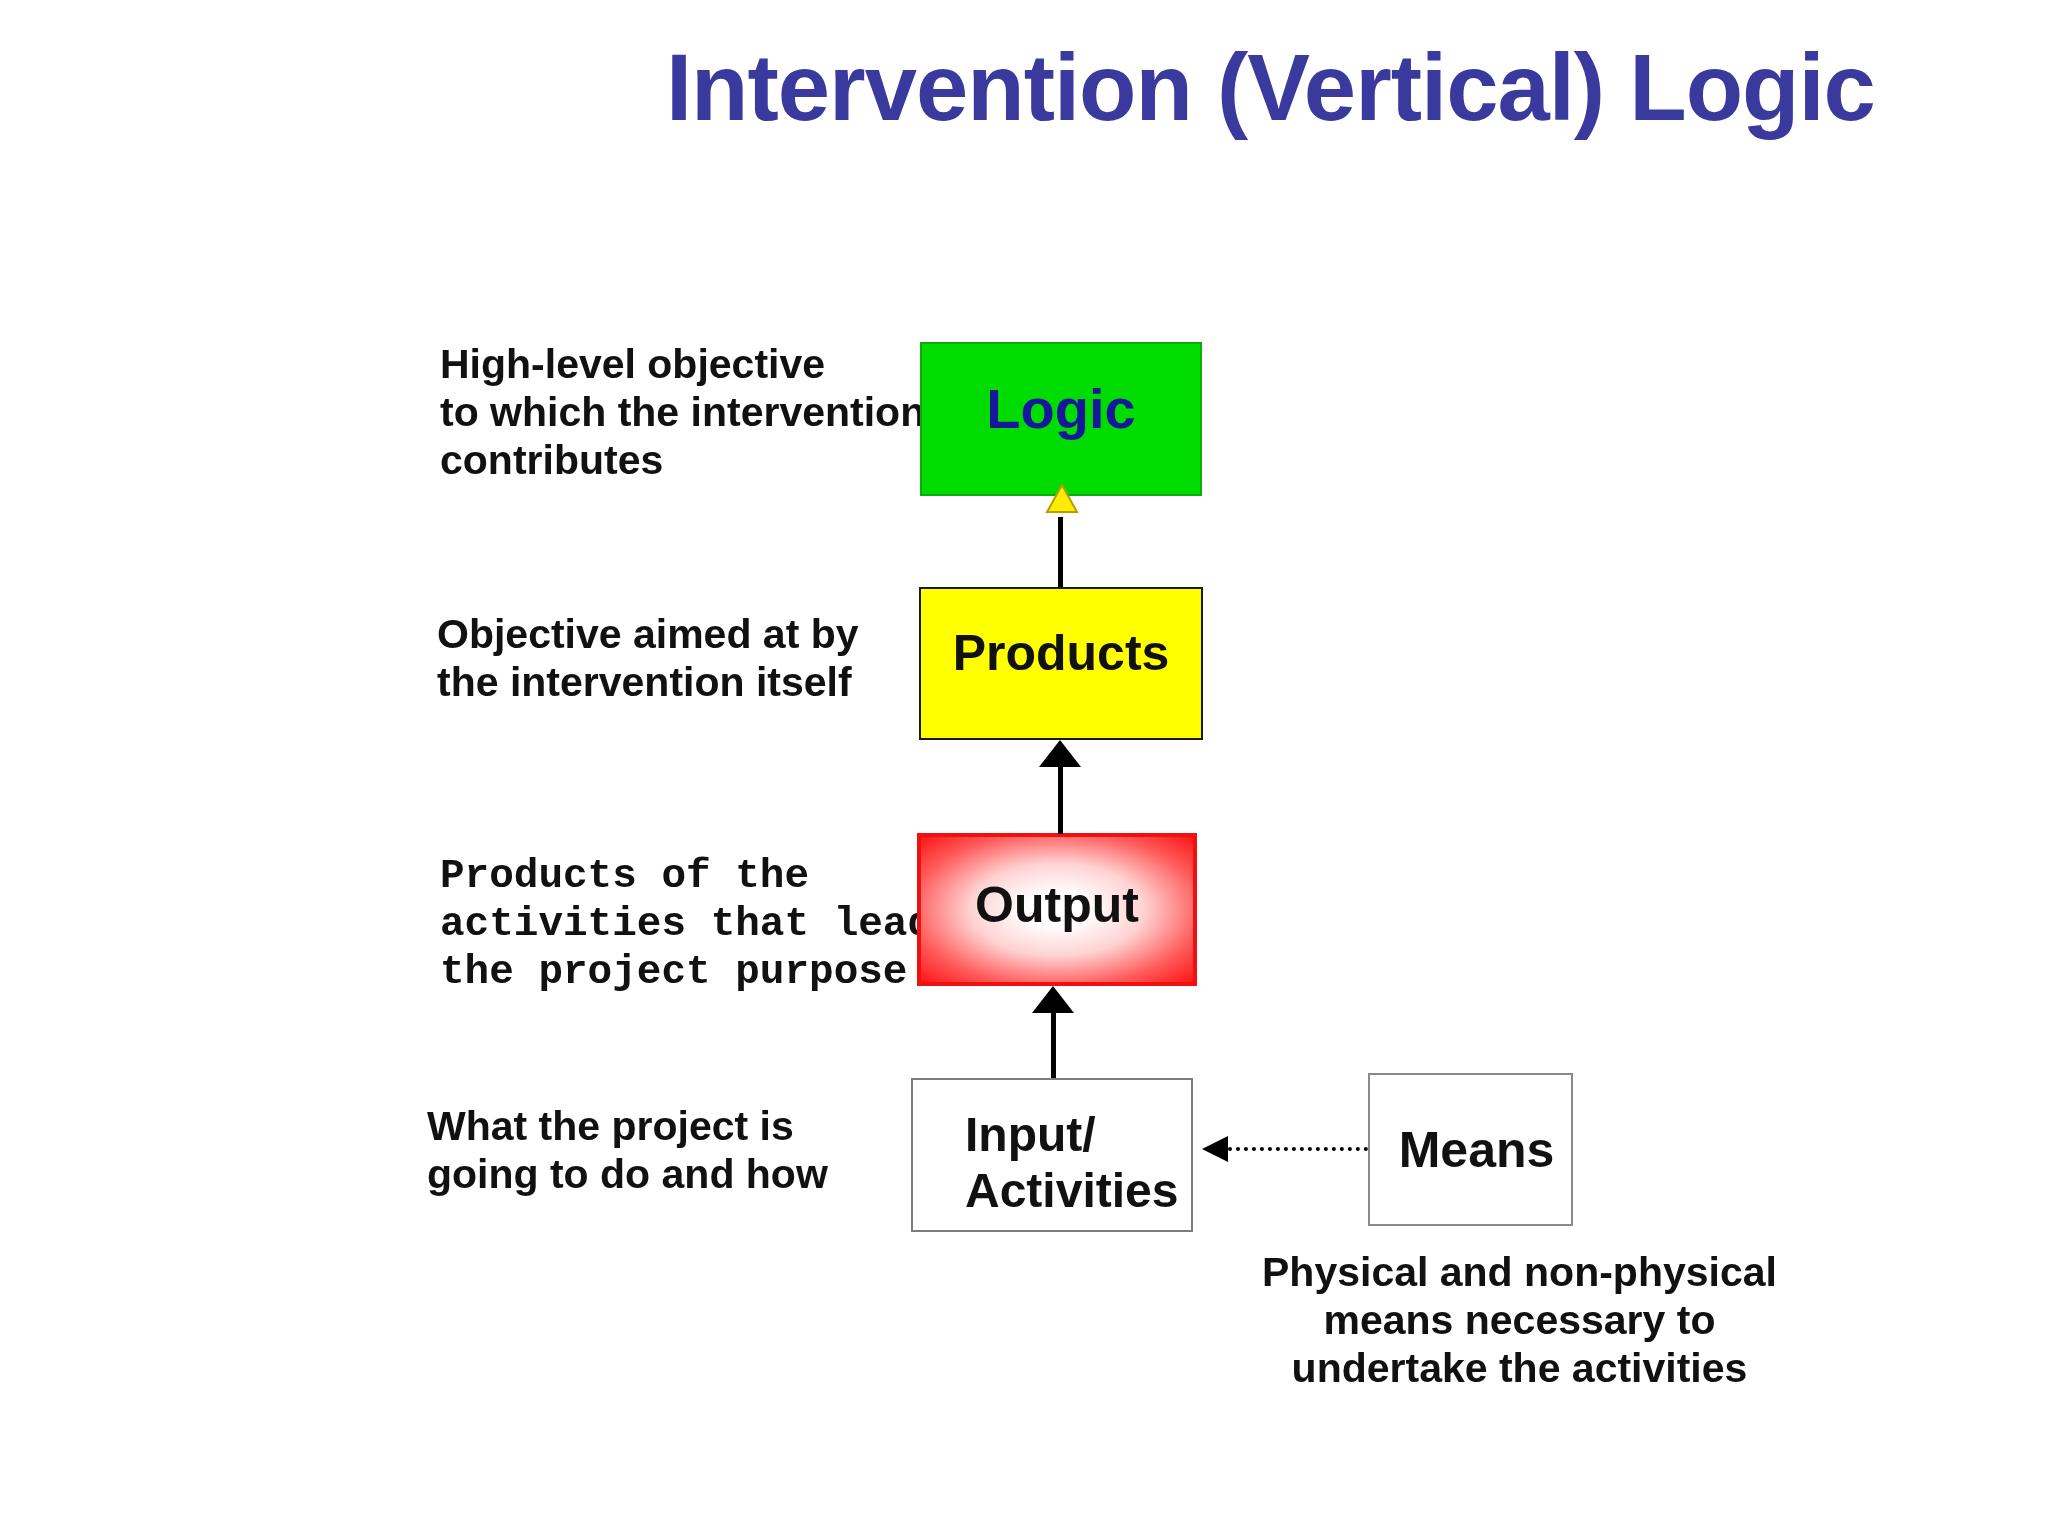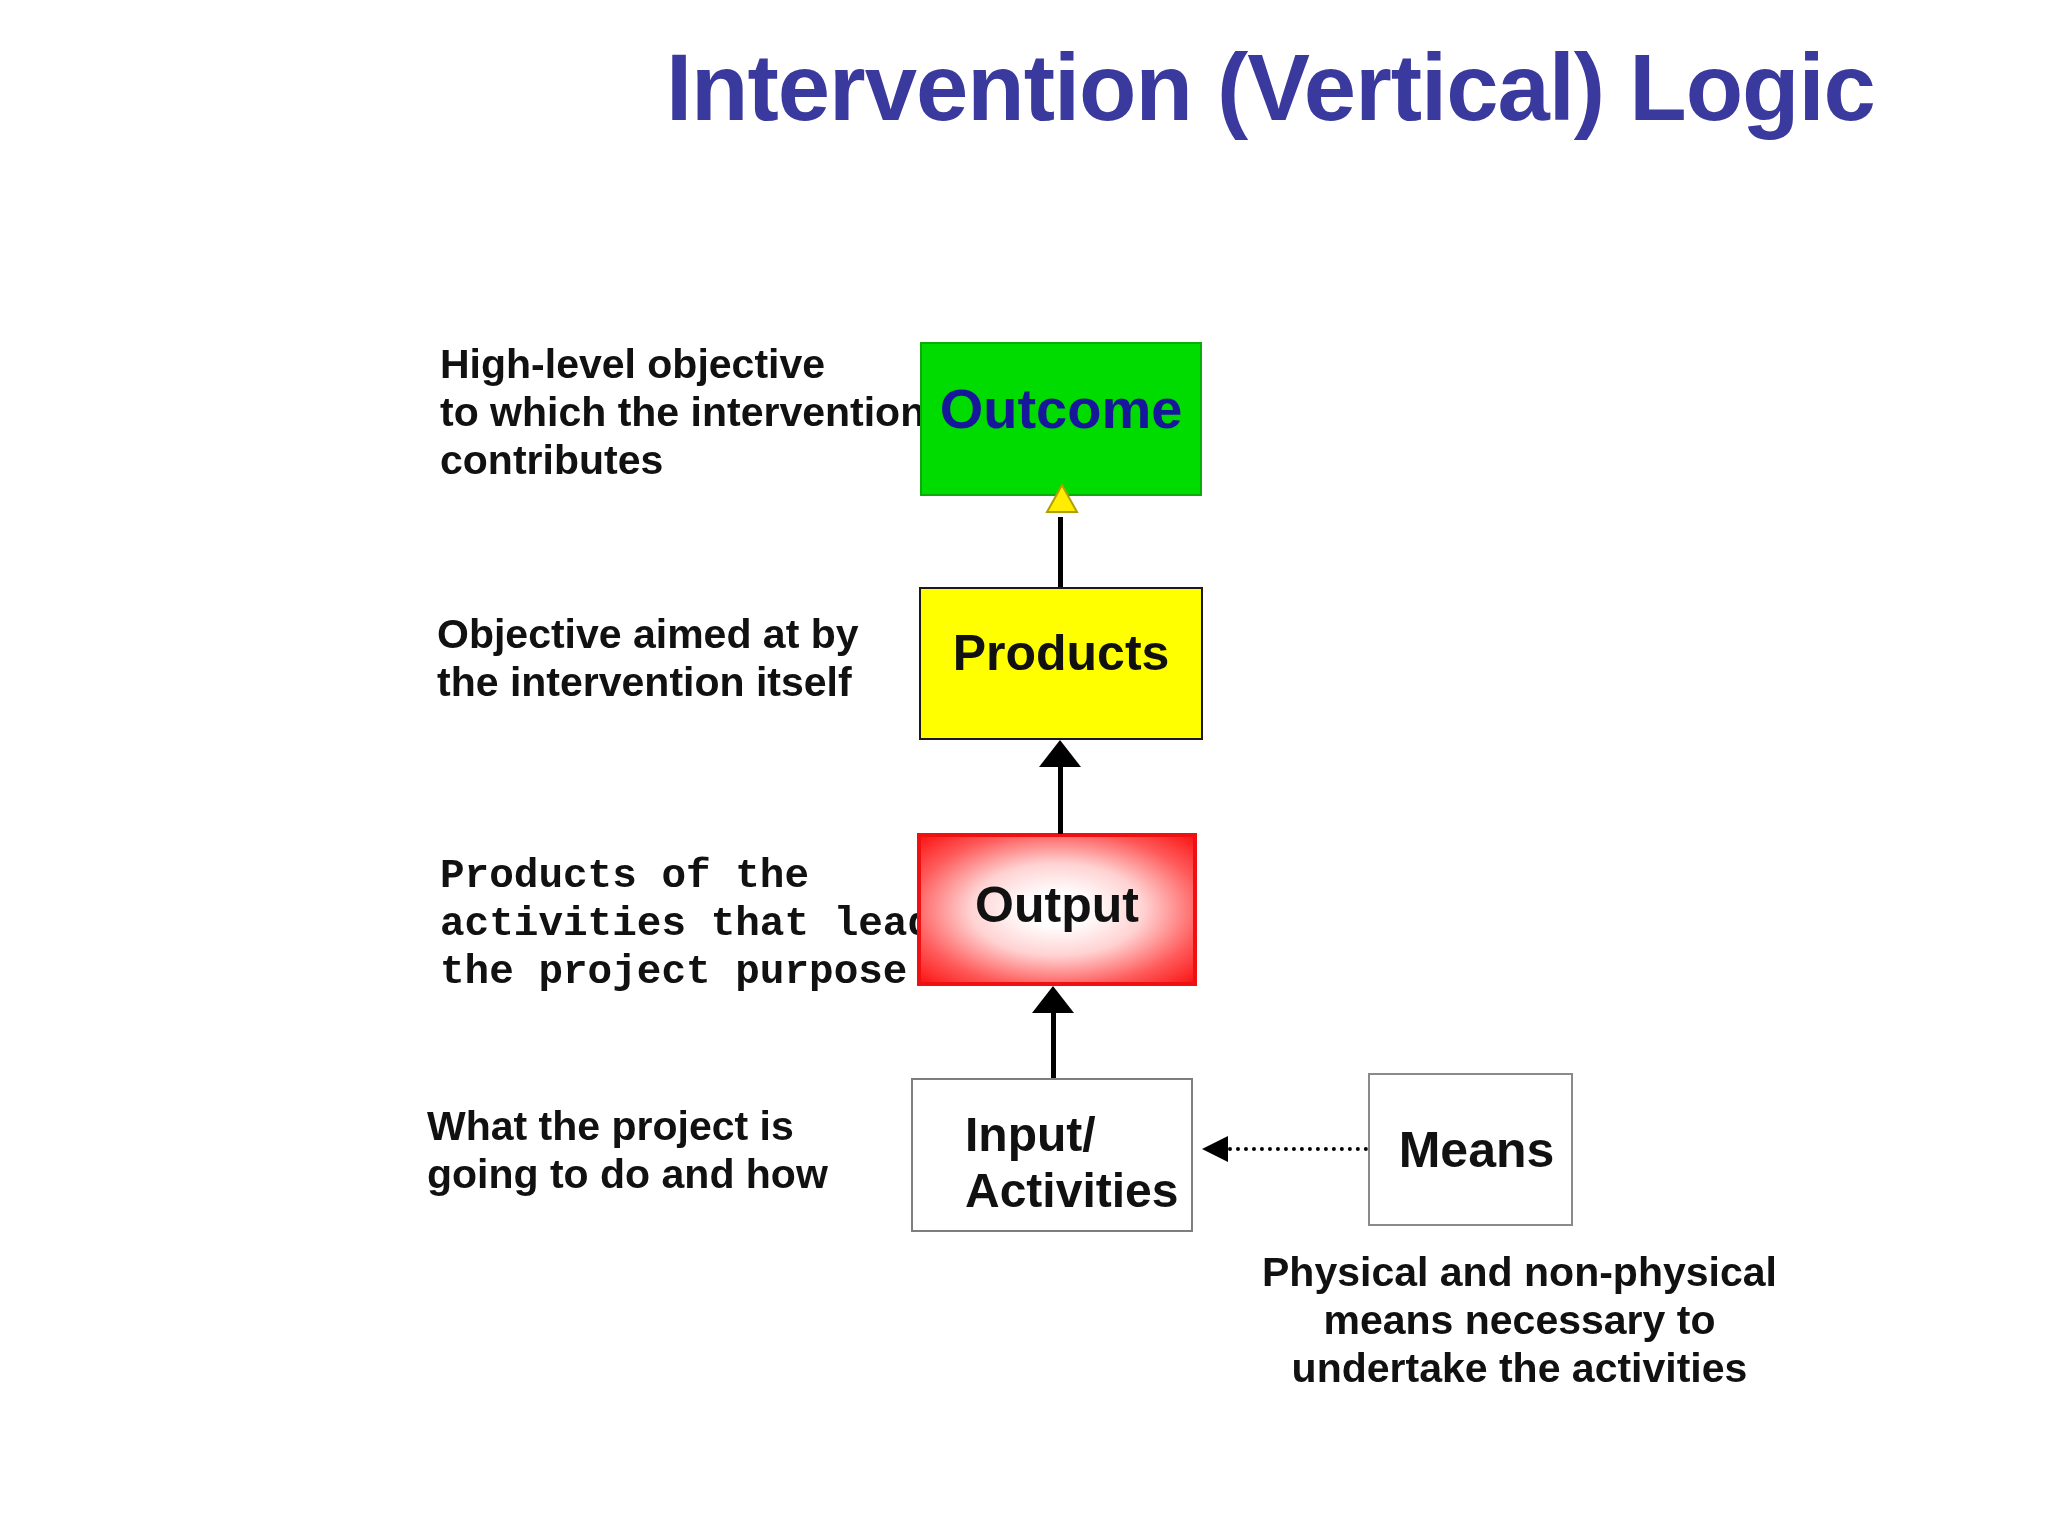--- a/index.html
+++ b/index.html
@@ -135,21 +135,21 @@
   <div class="note note-output">Products of the
 activities that lead to
 the project purpose</div>
   <div class="note note-input">What the project is
 going to do and how</div>
   <div class="note note-means">Physical and non-physical
 means necessary to
 undertake the activities</div>
 
   <div class="box box-impact">
-    <span>Outcome</span>
+    <span>Logic</span>
   </div>
   <div class="box box-outcome">
     <span>Products</span>
   </div>
   <div class="box box-output">
     <span>Output</span>
   </div>
   <div class="box box-input">
     <span>Input/
 Activities</span>

